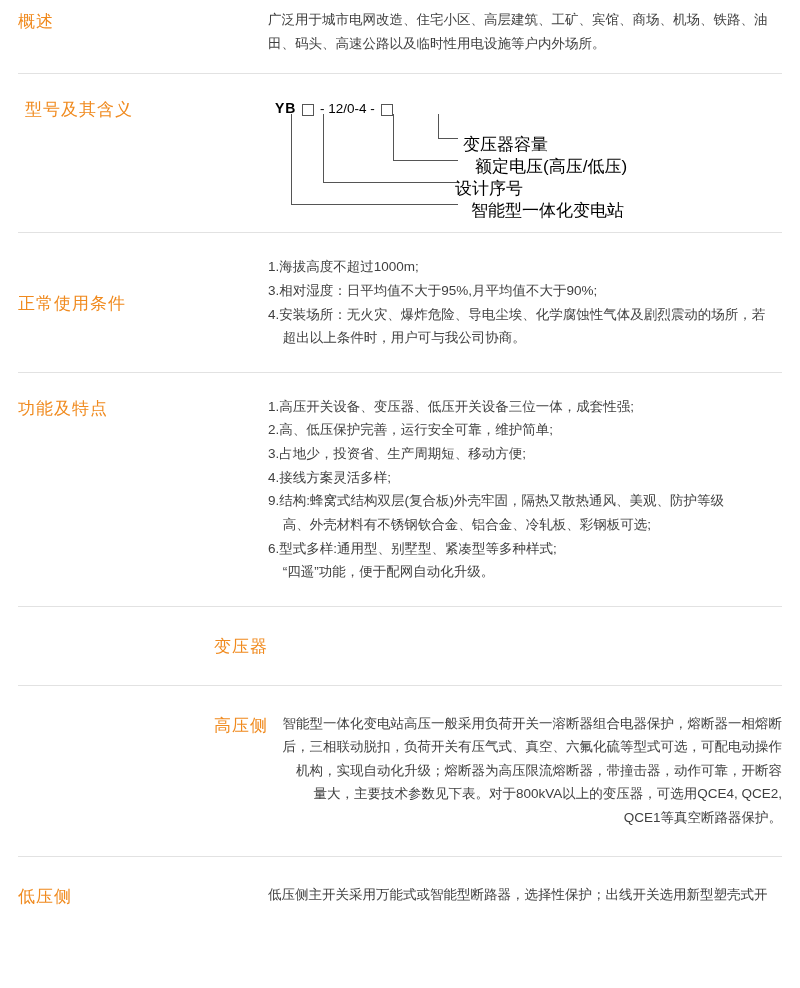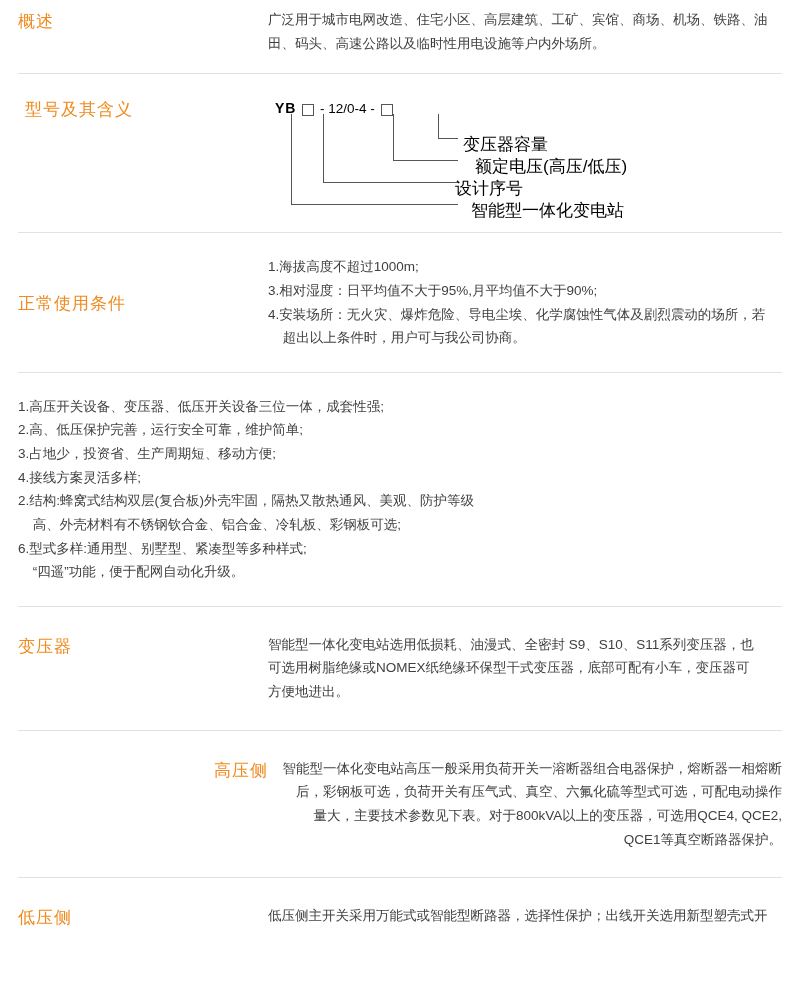--- a/index.html
+++ b/index.html
@@ -51,21 +51,21 @@
   .divider {
     height: 1px;
     background: #e2e2e2;
     margin: 0 18px;
   }
   
   .s-overview { padding-top: 8px; padding-bottom: 18px; }
   .s-model { padding-top: 22px; padding-bottom: 16px; padding-left: 25px; }
   .s-cond { padding-top: 22px; padding-bottom: 22px; align-items: center; }
   .s-func { padding-top: 22px; padding-bottom: 22px; }
-  .s-trans { padding-top: 26px; padding-bottom: 26px; }
+  .s-trans { padding-top: 26px; padding-bottom: 26px; text-align: right; }
   .s-hv { padding-top: 26px; padding-bottom: 26px; text-align: right; }
   .s-lv { padding-top: 26px; padding-bottom: 26px; }
 
   
   .model-diagram {
     position: relative;
     width: 460px;
     height: 120px;
     font-size: 13px;
     color: #000000;
@@ -161,48 +161,45 @@
     <div class="sec-body">
       <p>1.海拔高度不超过1000m;</p>
       <p>3.相对湿度：日平均值不大于95%,月平均值不大于90%;</p>
       <p>4.安装场所：无火灾、爆炸危险、导电尘埃、化学腐蚀性气体及剧烈震动的场所，若</p>
       <p class="indent2">超出以上条件时，用户可与我公司协商。</p>
     </div>
   </div>
   <div class="divider"></div>
 
   <div class="section s-func">
+    <div class="sec-title">功能及特点</div>
     <div class="sec-body">
       <p>1.高压开关设备、变压器、低压开关设备三位一体，成套性强;</p>
       <p>2.高、低压保护完善，运行安全可靠，维护简单;</p>
       <p>3.占地少，投资省、生产周期短、移动方便;</p>
       <p>4.接线方案灵活多样;</p>
-      <p>2.结构:蜂窝式结构双层(复合板)外壳牢固，隔热又散热通风、美观、防护等级</p>
+      <p>9.结构:蜂窝式结构双层(复合板)外壳牢固，隔热又散热通风、美观、防护等级</p>
       <p class="indent2">高、外壳材料有不锈钢钦合金、铝合金、冷轧板、彩钢板可选;</p>
       <p>6.型式多样:通用型、别墅型、紧凑型等多种样式;</p>
       <p class="indent2">“四遥”功能，便于配网自动化升级。</p>
     </div>
   </div>
   <div class="divider"></div>
 
   <div class="section s-trans">
     <div class="sec-title">变压器</div>
-    <div class="sec-body">
-      <p>智能型一体化变电站选用低损耗、油漫式、全密封 S9、S10、S11系列变压器，也</p>
-      <p>可选用树脂绝缘或NOMEX纸绝缘环保型干式变压器，底部可配有小车，变压器可</p>
-      <p>方便地进出。</p>
-    </div>
   </div>
   <div class="divider"></div>
 
   <div class="section s-hv">
     <div class="sec-title">高压侧</div>
     <div class="sec-body">
       <p>智能型一体化变电站高压一般采用负荷开关一溶断器组合电器保护，熔断器一相熔断</p>
-      <p>后，彩钢板可选，负荷开关有压气式、真空、六氟化硫等型式可选，可配电动操作</p>
+      <p>后，三相联动脱扣，负荷开关有压气式、真空、六氟化硫等型式可选，可配电动操作</p>
+      <p>机构，实现自动化升级；熔断器为高压限流熔断器，带撞击器，动作可靠，开断容</p>
       <p>量大，主要技术参数见下表。对于800kVA以上的变压器，可选用QCE4, QCE2,</p>
       <p>QCE1等真空断路器保护。</p>
     </div>
   </div>
   <div class="divider"></div>
 
   <div class="section s-lv">
     <div class="sec-title">低压侧</div>
     <div class="sec-body">
       <p>低压侧主开关采用万能式或智能型断路器，选择性保护；出线开关选用新型塑壳式开</p>

